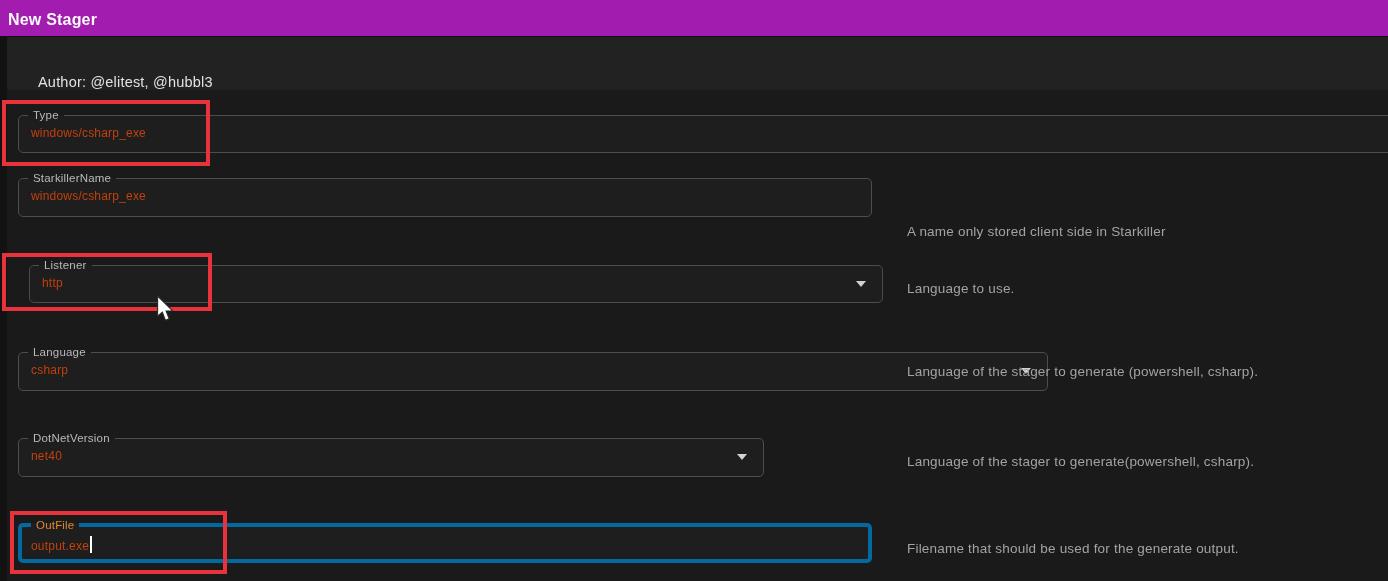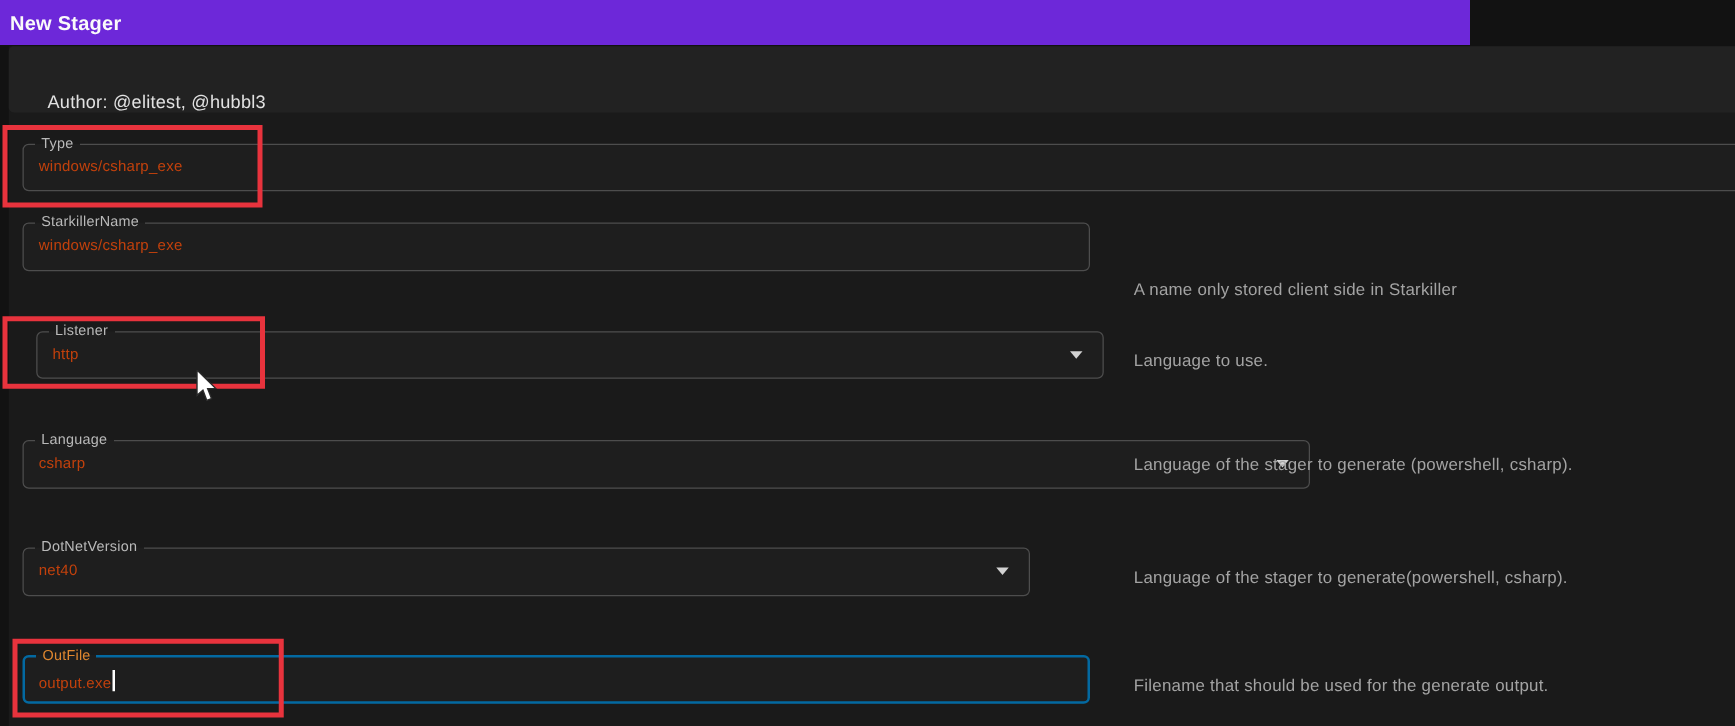--- a/index.html
+++ b/index.html
@@ -5,22 +5,22 @@
   * { box-sizing: border-box; margin: 0; padding: 0; }
   html, body { width: 1388px; height: 581px; }
   body {
     position: relative;
     overflow: hidden;
     background: #121212;
     font-family: "Liberation Sans", sans-serif;
     -webkit-font-smoothing: antialiased;
   }
   .topbar {
-    position: absolute; left: 0; top: 0; width: 1176px; height: 36px;
-    background: #6d28d9;
+    position: absolute; left: 0; top: 0; width: 1388px; height: 36px;
+    background: #a21caf;
   }
   .page-title {
     position: absolute; left: 8px; top: 11px;
     font-size: 16px; font-weight: bold; color: #fafafa; letter-spacing: 0.2px;
   }
   .content-card {
     position: absolute; left: 7px; top: 37px; width: 1390px; height: 544px;
     background: #1a1a1a;
   }
   .author-panel {
@@ -38,21 +38,21 @@
     background: rgba(255,255,255,0.018);
   }
   .field legend {
     margin-left: 9px; padding: 0 5px;
     font-size: 11.5px; line-height: 14px; color: #b9b9b9; letter-spacing: 0.2px;
   }
   .field .value {
     position: absolute; left: 13px; top: 18px;
     font-size: 12px; color: #c2410c; letter-spacing: 0.2px; white-space: nowrap;
   }
-  .field.focused fieldset { border: 2px solid #0369a1; }
+  .field.focused fieldset { border: 4px solid #0369a1; }
   .field.focused legend { color: #e0872f; }
   .dropdown-arrow {
     position: absolute; right: 17px; top: 23px;
     width: 0; height: 0;
     border-left: 5px solid transparent;
     border-right: 5px solid transparent;
     border-top: 6px solid #d2d2d2;
   }
   .caret {
     display: inline-block; width: 2px; height: 17px;
@@ -108,21 +108,21 @@
 
 <div class="field" style="left:18px; top:345px; width:1030px; height:46px;">
   <fieldset>
     <legend>Language</legend>
   </fieldset>
   <div class="value">csharp</div>
   <div class="dropdown-arrow"></div>
 </div>
 <div class="desc" style="top:362px;">Language of the stager to generate (powershell, csharp).</div>
 
-<div class="field" style="left:18px; top:431px; width:806px; height:46px;">
+<div class="field" style="left:18px; top:431px; width:746px; height:46px;">
   <fieldset>
     <legend>DotNetVersion</legend>
   </fieldset>
   <div class="value">net40</div>
   <div class="dropdown-arrow"></div>
 </div>
 <div class="desc" style="top:452px;">Language of the stager to generate(powershell, csharp).</div>
 
 <div class="field focused" style="left:18px; top:518px; width:854px; height:45px;">
   <fieldset>

